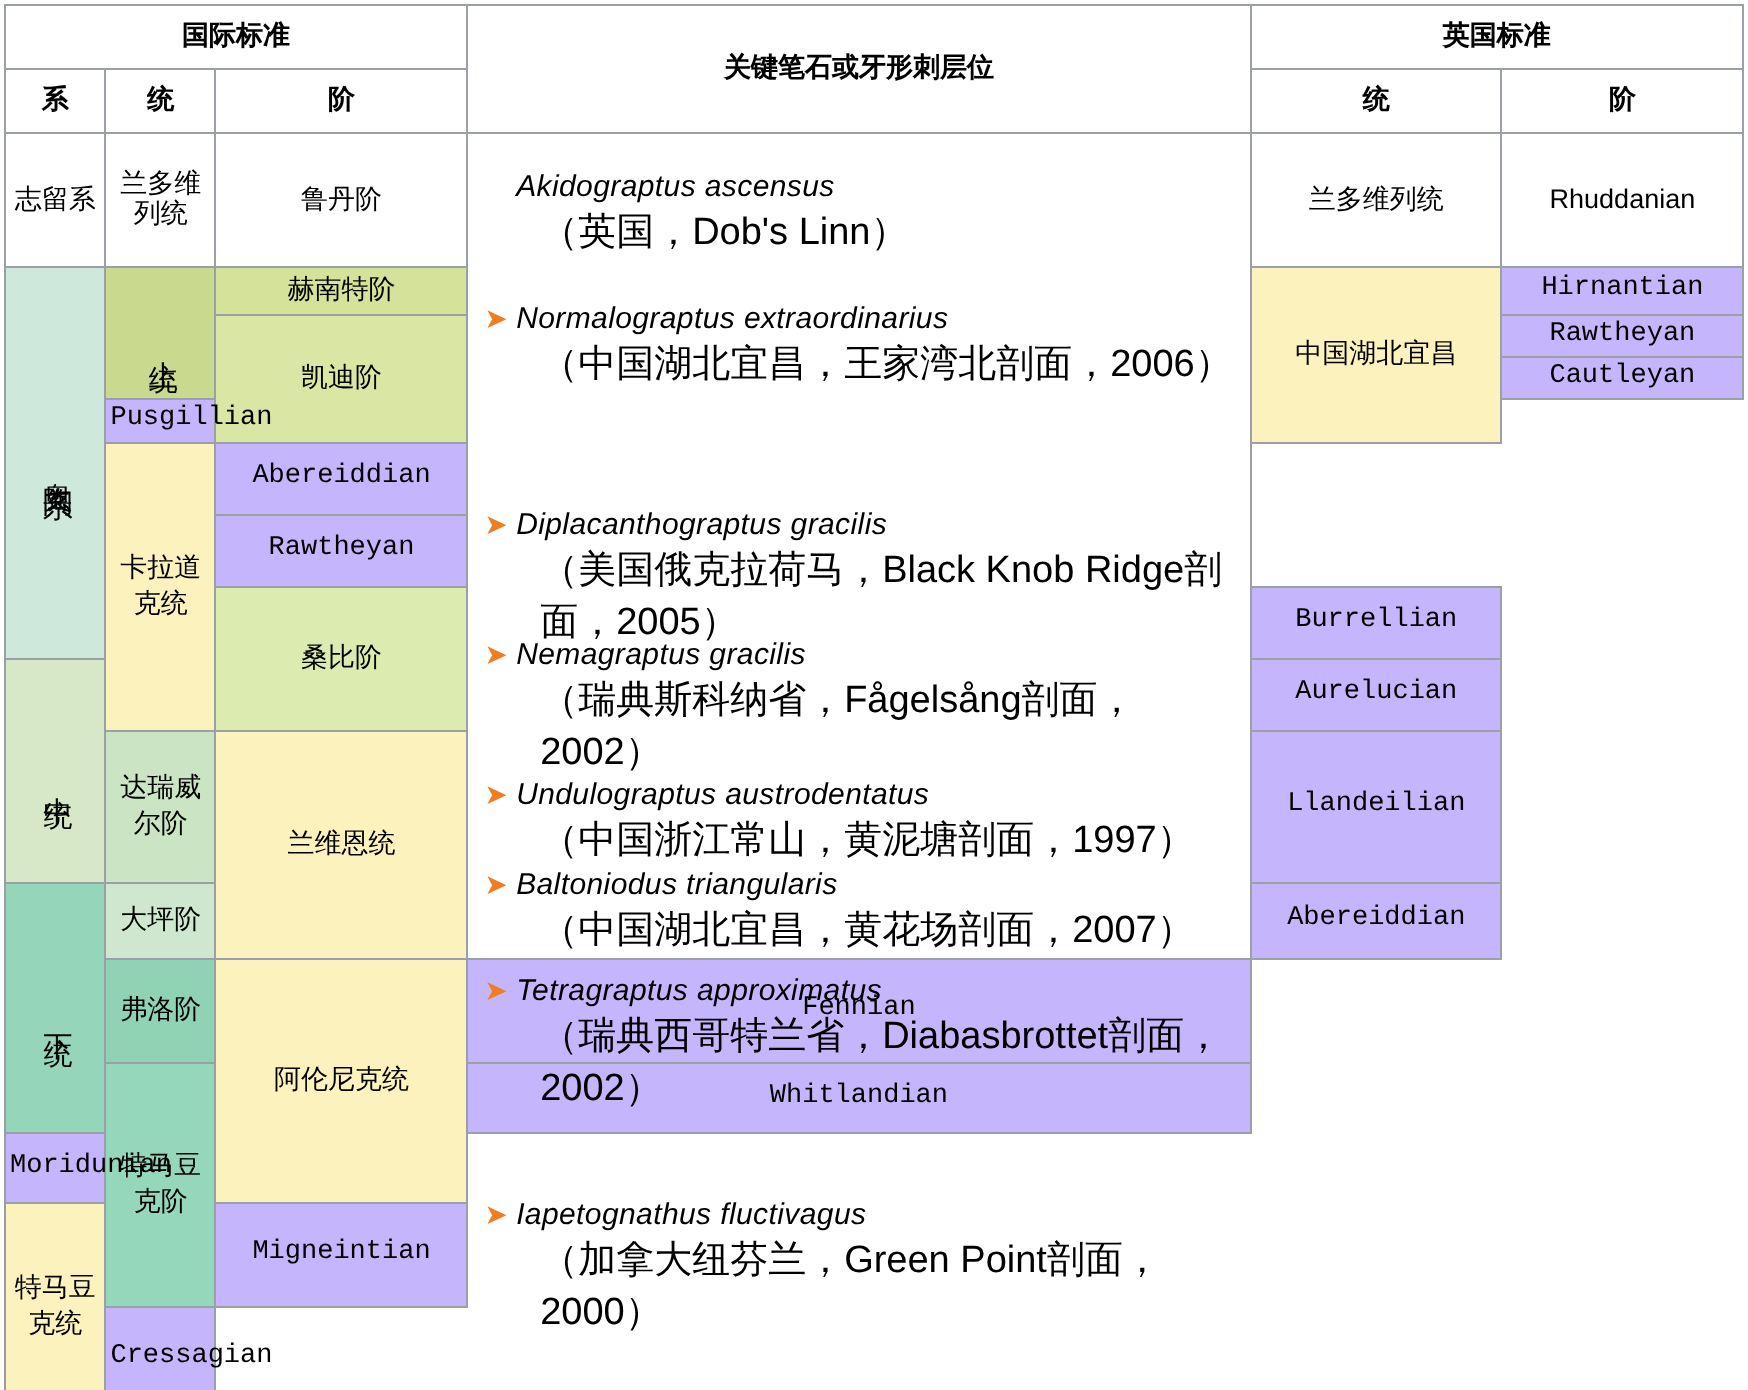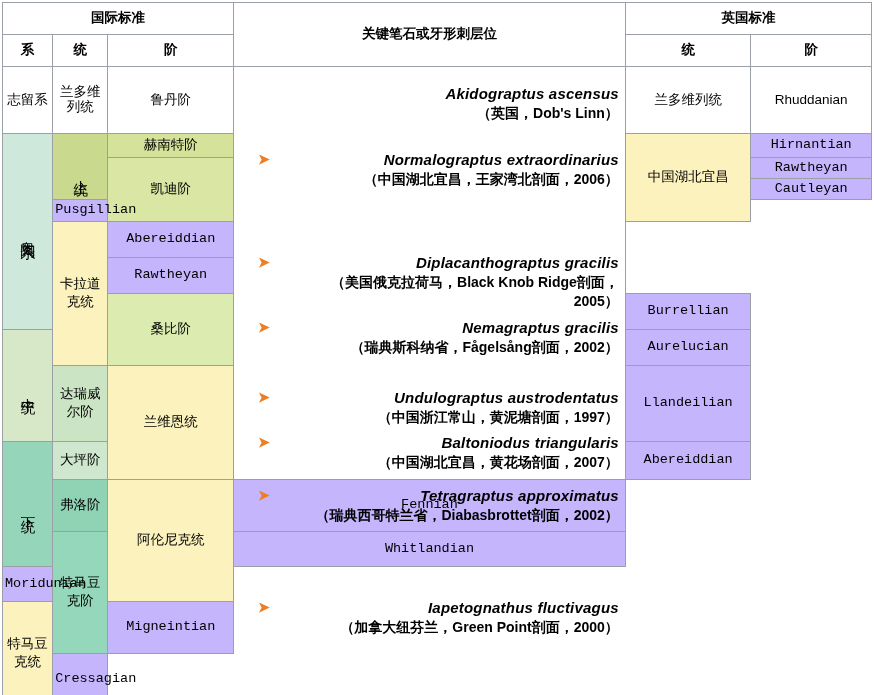--- a/index.html
+++ b/index.html
@@ -76,45 +76,44 @@
     padding: 0;
     background: #ffffff;
   }
   .events {
     position: relative;
     width: 100%;
     height: 100%;
   }
   .event {
     position: absolute;
-    left: 22px;
+    left: 6px;
     right: 4px;
-    text-align: right;
-    font-weight: bold;
+    text-align: left;
   }
   .event .arrow {
     position: absolute;
     left: 0px;
     top: 2px;
     color: #ef7d22;
     font-size: 14px;
     line-height: 1;
   }
   .event .etext {
     display: block;
     padding-left: 16px;
   }
   .sp {
     font-style: italic;
     font-size: 15px;
     letter-spacing: 0.2px;
   }
   .loc {
     font-style: normal;
-    font-size: 14px;
+    font-size: 19px;
     display: block;
     padding-left: 12px;
   }
   .rhud {
     font-size: 14.5px;
   }
   .uk-label { font-size: 14px; }
   .sys-label {
     font-size: 15px;
   }

